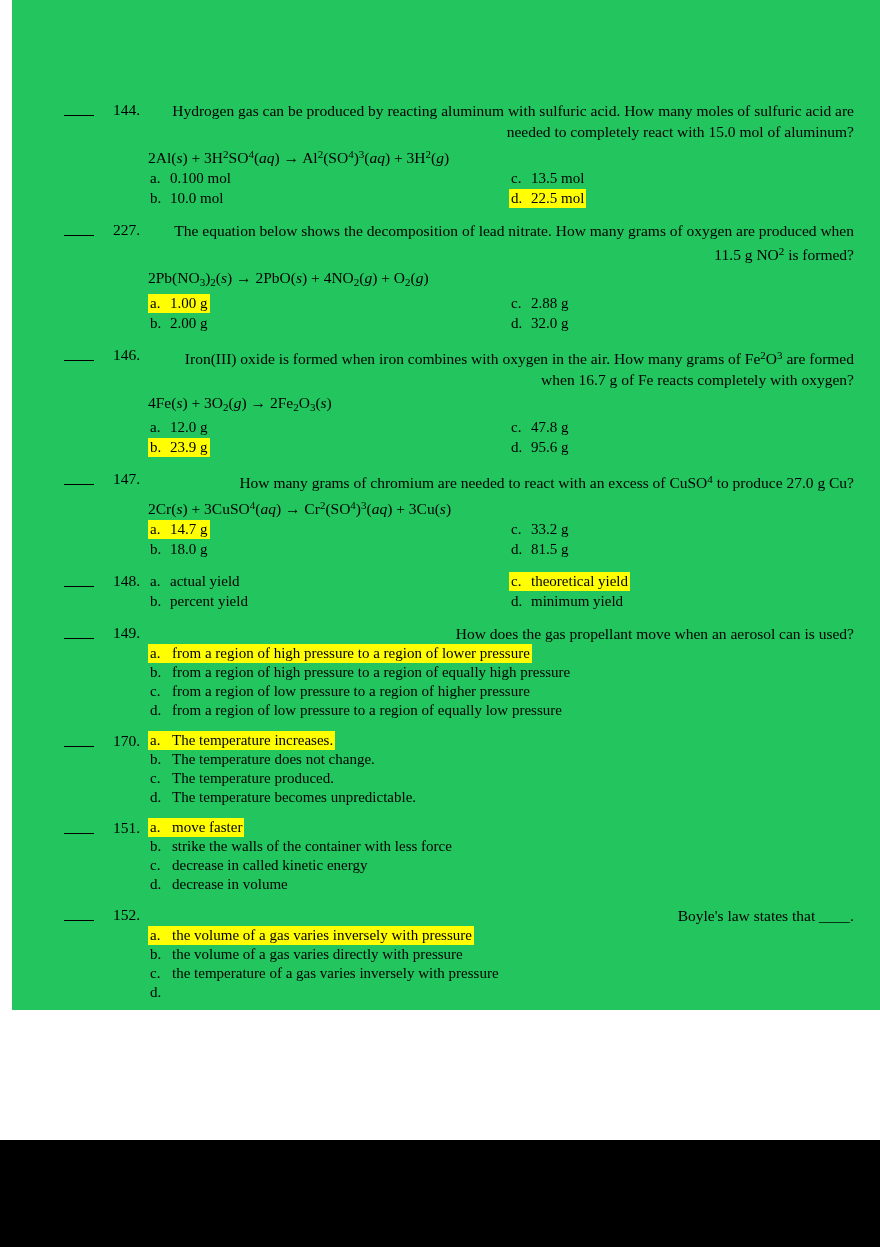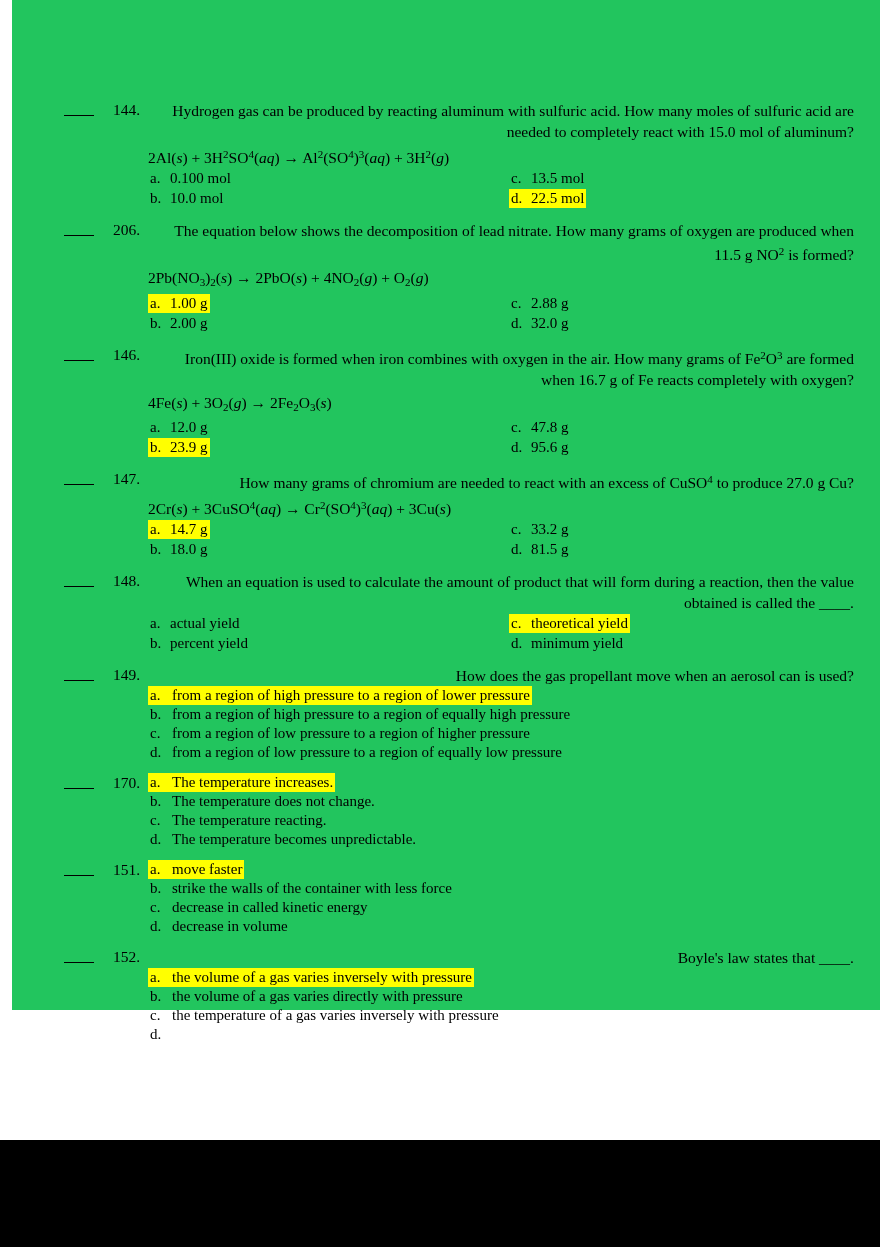--- a/index.html
+++ b/index.html
@@ -147,21 +147,21 @@
               <span class="letter hl">d.</span>
               <span class="ctext hl">22.5 mol</span>
             </div>
           </div>
         </div>
       </div>
     </div>
 
     <div class="q">
       <div class="blank"><span class="u"></span></div>
-      <div class="qnum">206.</div>
+      <div class="qnum">227.</div>
       <div class="qbody">
         <div class="stem">The equation below shows the decomposition of lead nitrate. How many grams of oxygen are produced when 11.5 g NO<sup>2</sup> is formed?</div>
         <div class="eq">2Pb(NO<sub>3</sub>)<sub>2</sub>(<span class="it">s</span>) → 2PbO(<span class="it">s</span>) + 4NO<sub>2</sub>(<span class="it">g</span>) + O<sub>2</sub>(<span class="it">g</span>)</div>
         <div class="choices-2col">
           <div class="col left">
             <div class="choice">
               <span class="letter hl">a.</span>
               <span class="ctext hl">1.00 g</span>
             </div>
             <div class="choice">
@@ -242,21 +242,20 @@
             </div>
           </div>
         </div>
       </div>
     </div>
 
     <div class="q">
       <div class="blank"><span class="u"></span></div>
       <div class="qnum">148.</div>
       <div class="qbody">
-        <div class="stem">When an equation is used to calculate the amount of product that will form during a reaction, then the value obtained is called the ____.</div>
         <div class="choices-2col">
           <div class="col left">
             <div class="choice">
               <span class="letter">a.</span>
               <span class="ctext">actual yield</span>
             </div>
             <div class="choice">
               <span class="letter">b.</span>
               <span class="ctext">percent yield</span>
             </div>
@@ -309,21 +308,21 @@
           <div class="choice">
             <span class="letter hl">a.</span>
             <span class="ctext hl">The temperature increases.</span>
           </div>
           <div class="choice">
             <span class="letter">b.</span>
             <span class="ctext">The temperature does not change.</span>
           </div>
           <div class="choice">
             <span class="letter">c.</span>
-            <span class="ctext">The temperature reacting.</span>
+            <span class="ctext">The temperature produced.</span>
           </div>
           <div class="choice">
             <span class="letter">d.</span>
             <span class="ctext">The temperature becomes unpredictable.</span>
           </div>
         </div>
       </div>
     </div>
 
     <div class="q">

